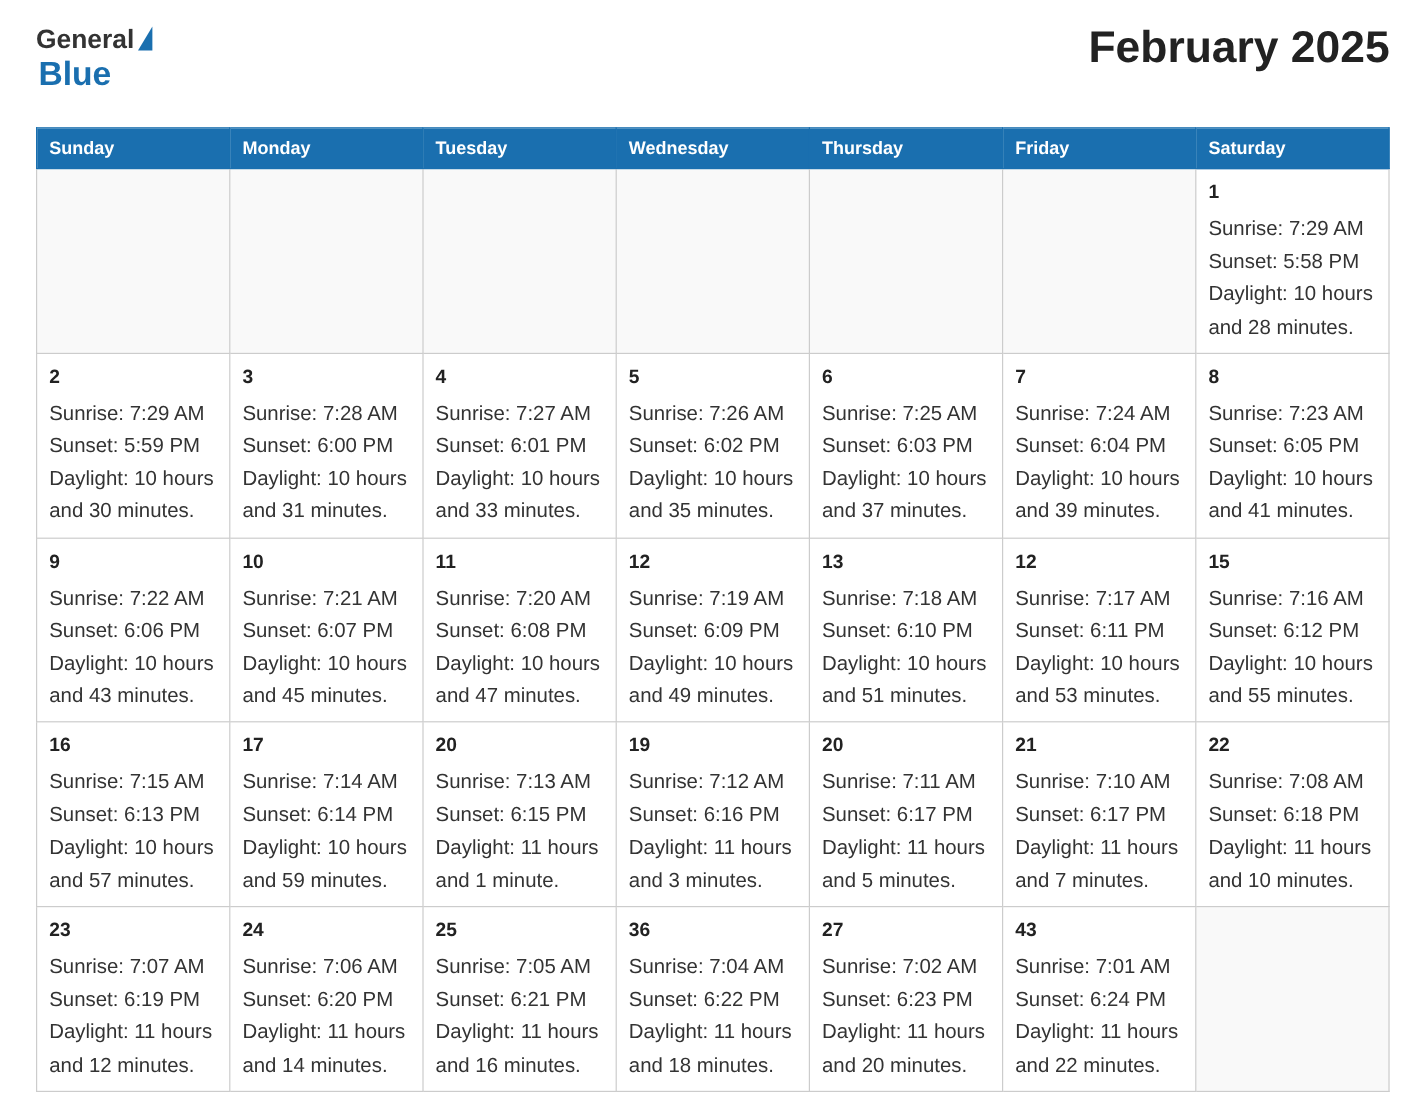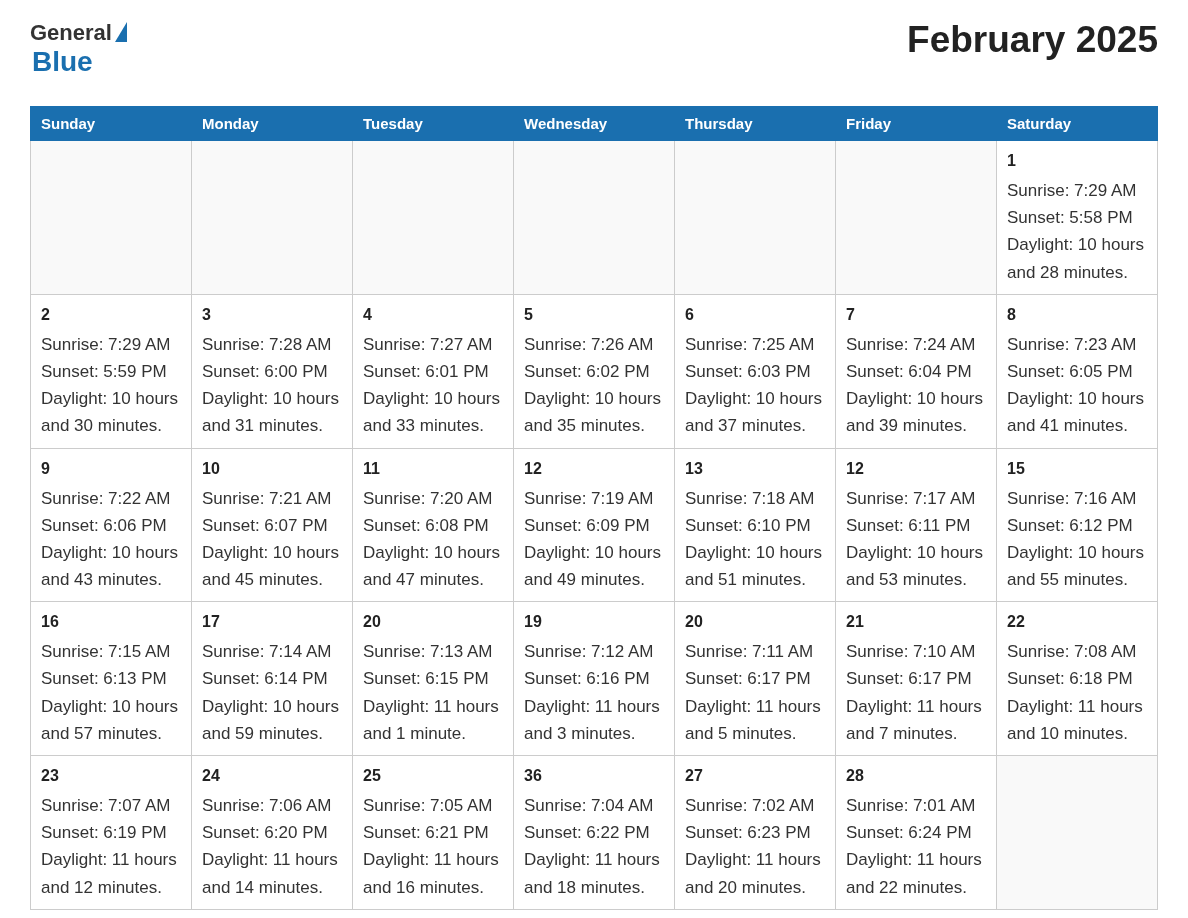--- a/index.html
+++ b/index.html
@@ -252,19 +252,19 @@
         </td>
         <td>
           <span class="day-number">36</span>
           <div class="day-info">Sunrise: 7:04 AM<br>Sunset: 6:22 PM<br>Daylight: 11 hours and 18 minutes.</div>
         </td>
         <td>
           <span class="day-number">27</span>
           <div class="day-info">Sunrise: 7:02 AM<br>Sunset: 6:23 PM<br>Daylight: 11 hours and 20 minutes.</div>
         </td>
         <td>
-          <span class="day-number">28</span>
+          <span class="day-number">43</span>
           <div class="day-info">Sunrise: 7:01 AM<br>Sunset: 6:24 PM<br>Daylight: 11 hours and 22 minutes.</div>
         </td>
         <td class="empty"></td>
       </tr>
     </tbody>
 </table>
 
 </body></html>

